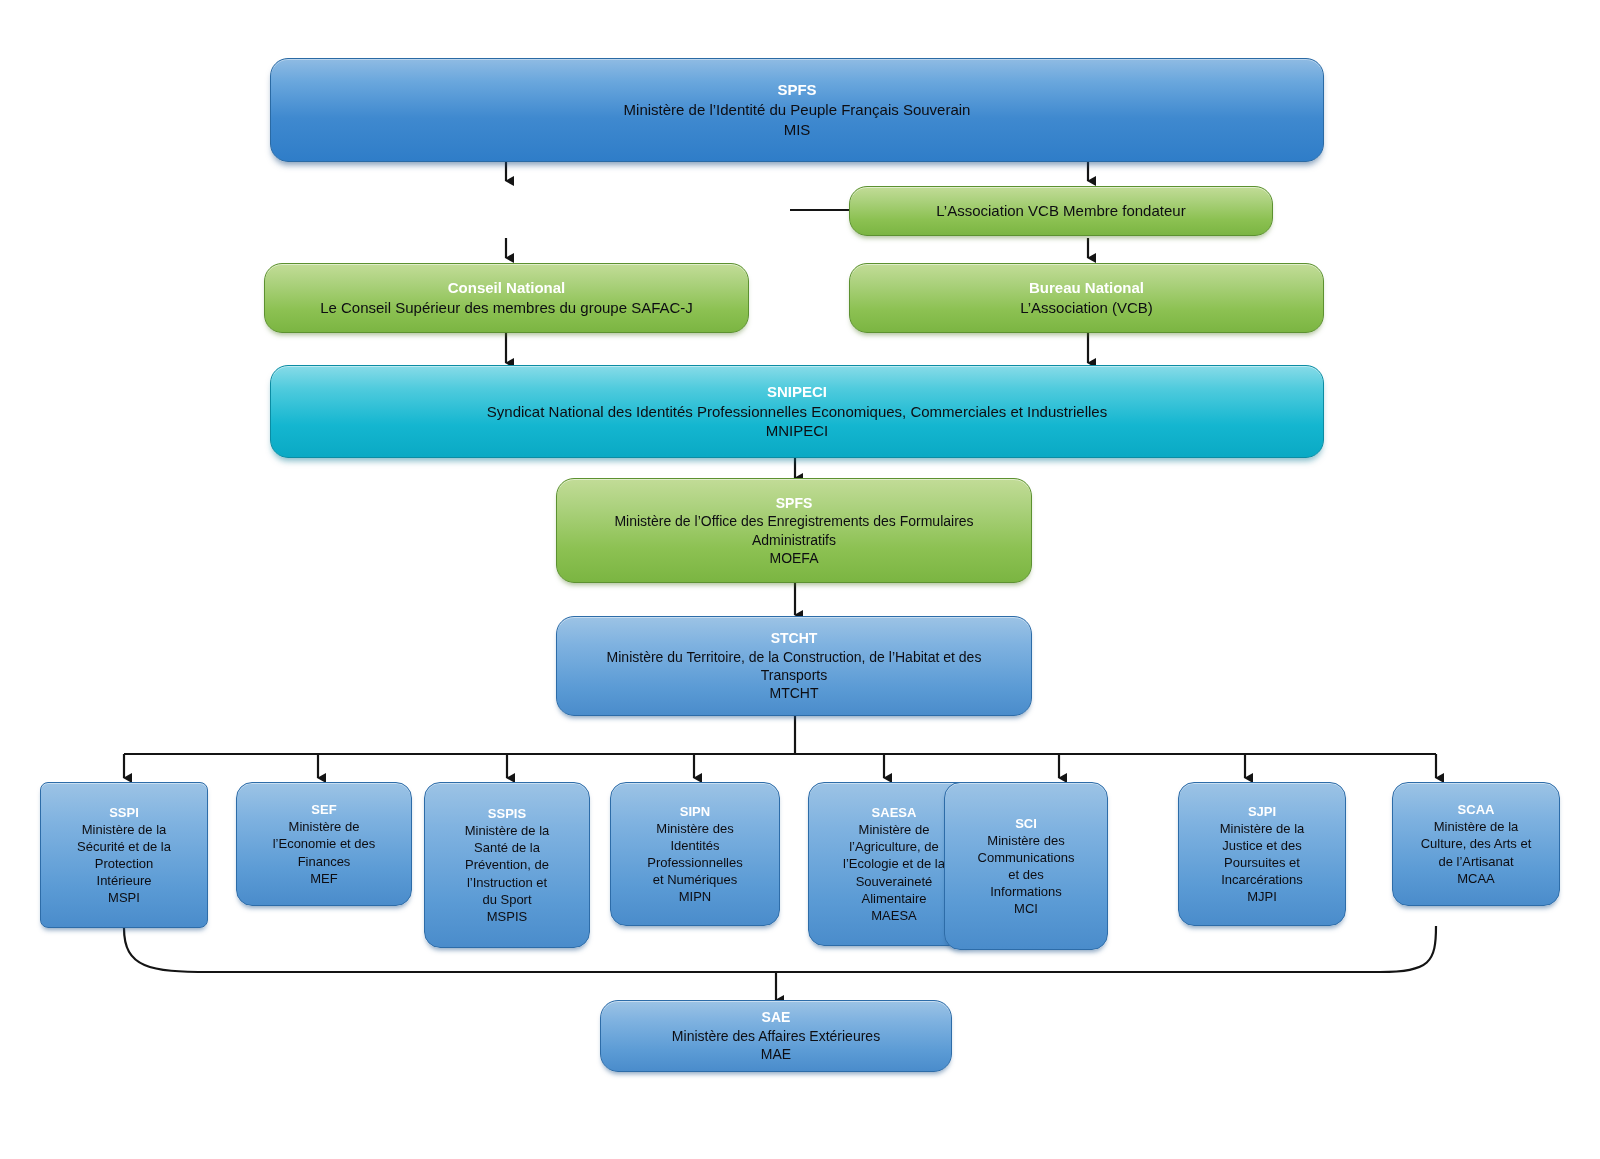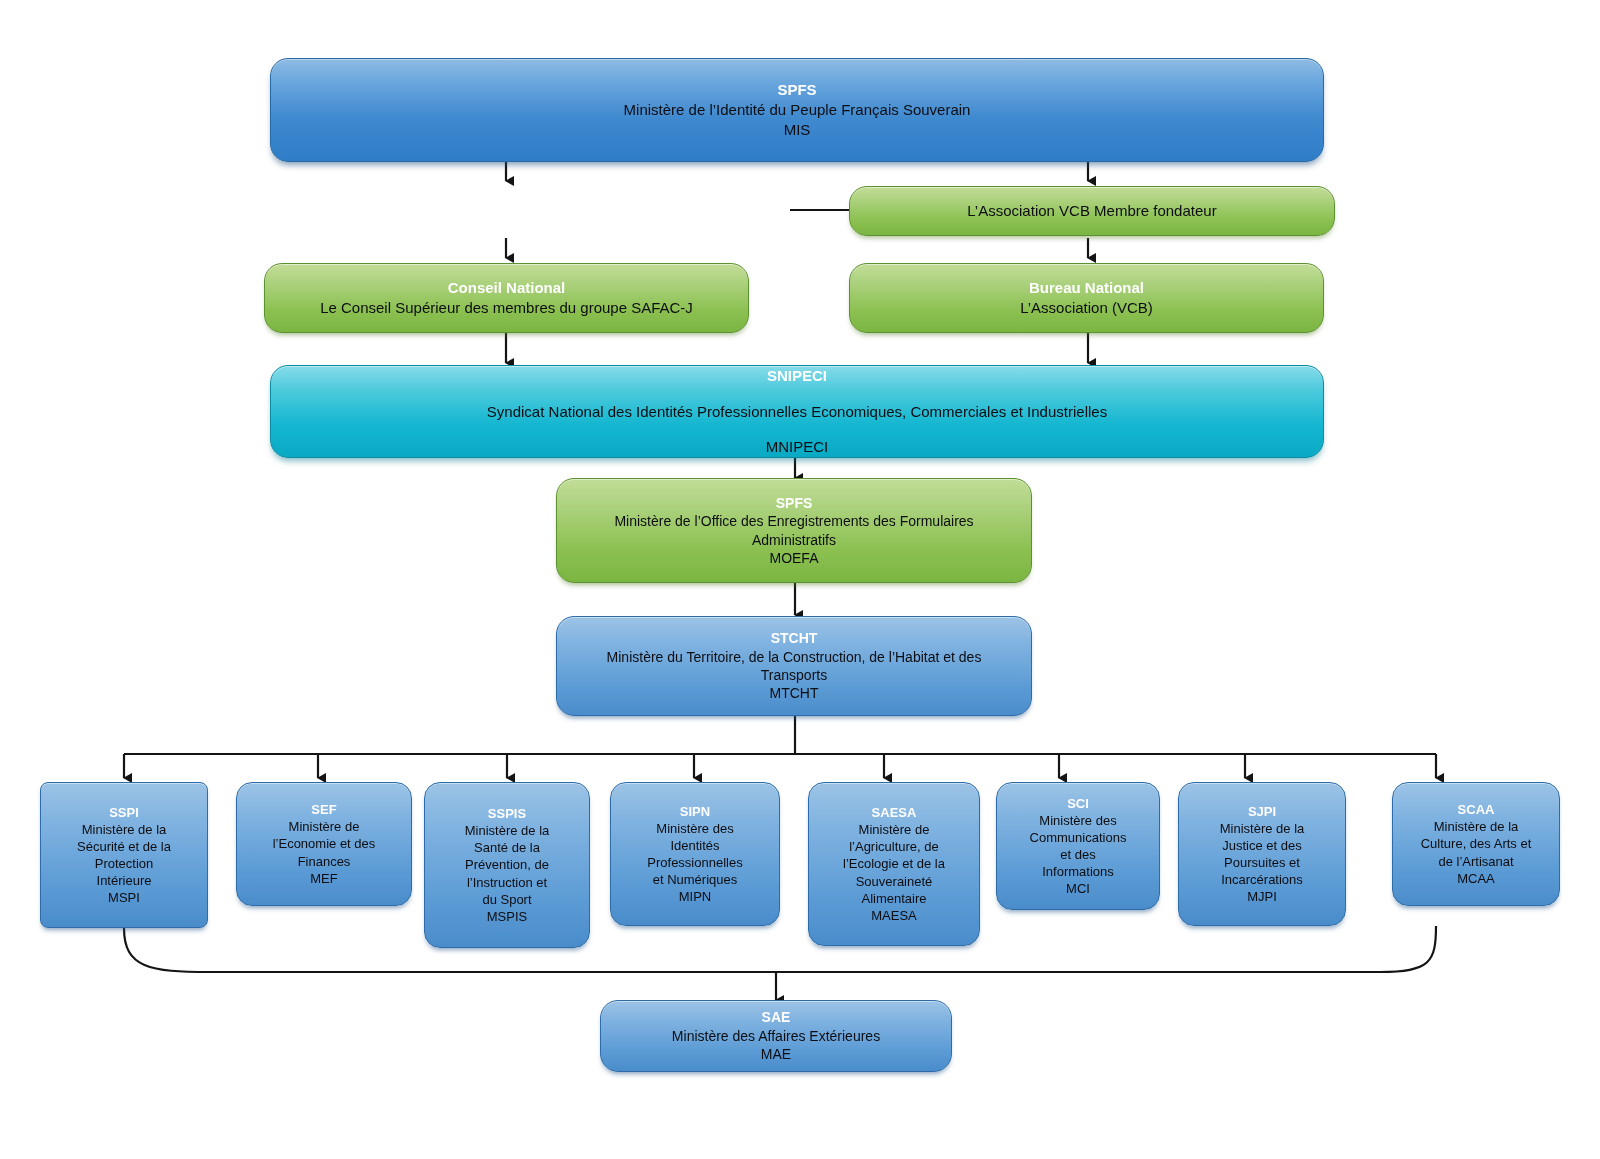--- a/index.html
+++ b/index.html
@@ -56,21 +56,20 @@
   .green{
     background:linear-gradient(to bottom,#c2dc97 0%,#add27f 26%,#8cc152 68%,#7bb542 100%);
     border:1px solid #5c9130;
     box-shadow:0 4px 5px -2px rgba(90,130,50,.5), inset 0 1px 0 rgba(255,255,255,.5);
   }
   
   .cyan{
     background:linear-gradient(to bottom,#87dbe8 0%,#4fcbdd 25%,#14b6d0 65%,#0aa9c4 100%);
     border:1px solid #0b8ca3;
     box-shadow:0 5px 6px -2px rgba(10,120,145,.5), inset 0 1px 0 rgba(255,255,255,.45);
-    gap:16px;
   }
   .fs15{font-size:15px;}
   .fs14{font-size:14px;}
   .fs13{font-size:13px;}
 </style>
 </head>
 <body>
 
 <div id="canvas">
 
@@ -118,21 +117,21 @@
     </g>
   </svg>
 
   <div class="node bluedeep" style="left:270px;top:58px;width:1054px;height:104px;padding:6px 20px;">
     <div class="code fs15">SPFS</div>
     <div class="line fs15">Ministère de l’Identité du Peuple Français Souverain</div>
     <div class="line fs15">MIS</div>
   </div>
 
 
-  <div class="node green" style="left:849px;top:186px;width:486px;height:50px;padding:4px 14px;text-align:center;">
+  <div class="node green" style="left:849px;top:186px;width:424px;height:50px;padding:4px 14px;text-align:center;">
     <div class="line fs15">L’Association VCB Membre fondateur</div>
   </div>
 
   <div class="node green" style="left:264px;top:263px;width:485px;height:70px;padding:4px 20px;">
     <div class="code fs15">Conseil National</div>
     <div class="line fs15">Le Conseil Supérieur des membres du groupe SAFAC-J</div>
   </div>
 
   <div class="node green" style="left:849px;top:263px;width:475px;height:70px;padding:4px 12px;">
     <div class="code fs15">Bureau National</div>
@@ -194,21 +193,21 @@
       </div>
       <div class="node blue" style="left: 808px; top: 782px; width: 172px; height: 164px; padding: 4px 6px; border-radius: 16px;">
         <div class="code fs13">SAESA</div>
         <div class="line fs13">Ministère de</div>
         <div class="line fs13">l’Agriculture, de</div>
         <div class="line fs13">l’Ecologie et de la</div>
         <div class="line fs13">Souveraineté</div>
         <div class="line fs13">Alimentaire</div>
         <div class="line fs13">MAESA</div>
       </div>
-      <div class="node blue" style="left: 996px; top: 782px; width: 164px; height: 128px; padding: 4px 6px; border-radius: 16px;">
+      <div class="node blue" style="left: 944px; top: 782px; width: 164px; height: 168px; padding: 4px 6px; border-radius: 16px;">
         <div class="code fs13">SCI</div>
         <div class="line fs13">Ministère des</div>
         <div class="line fs13">Communications</div>
         <div class="line fs13">et des</div>
         <div class="line fs13">Informations</div>
         <div class="line fs13">MCI</div>
       </div>
       <div class="node blue" style="left: 1178px; top: 782px; width: 168px; height: 144px; padding: 4px 6px; border-radius: 16px;">
         <div class="code fs13">SJPI</div>
         <div class="line fs13">Ministère de la</div>

